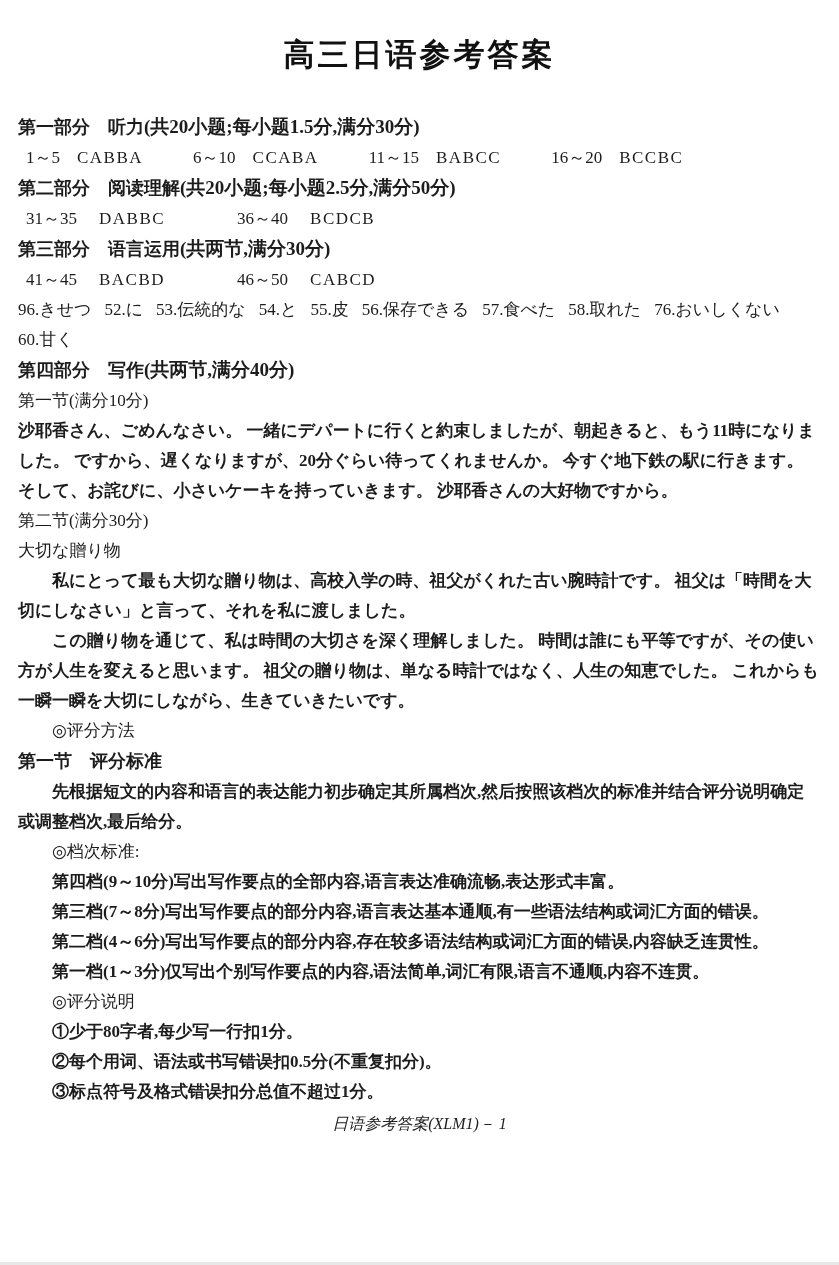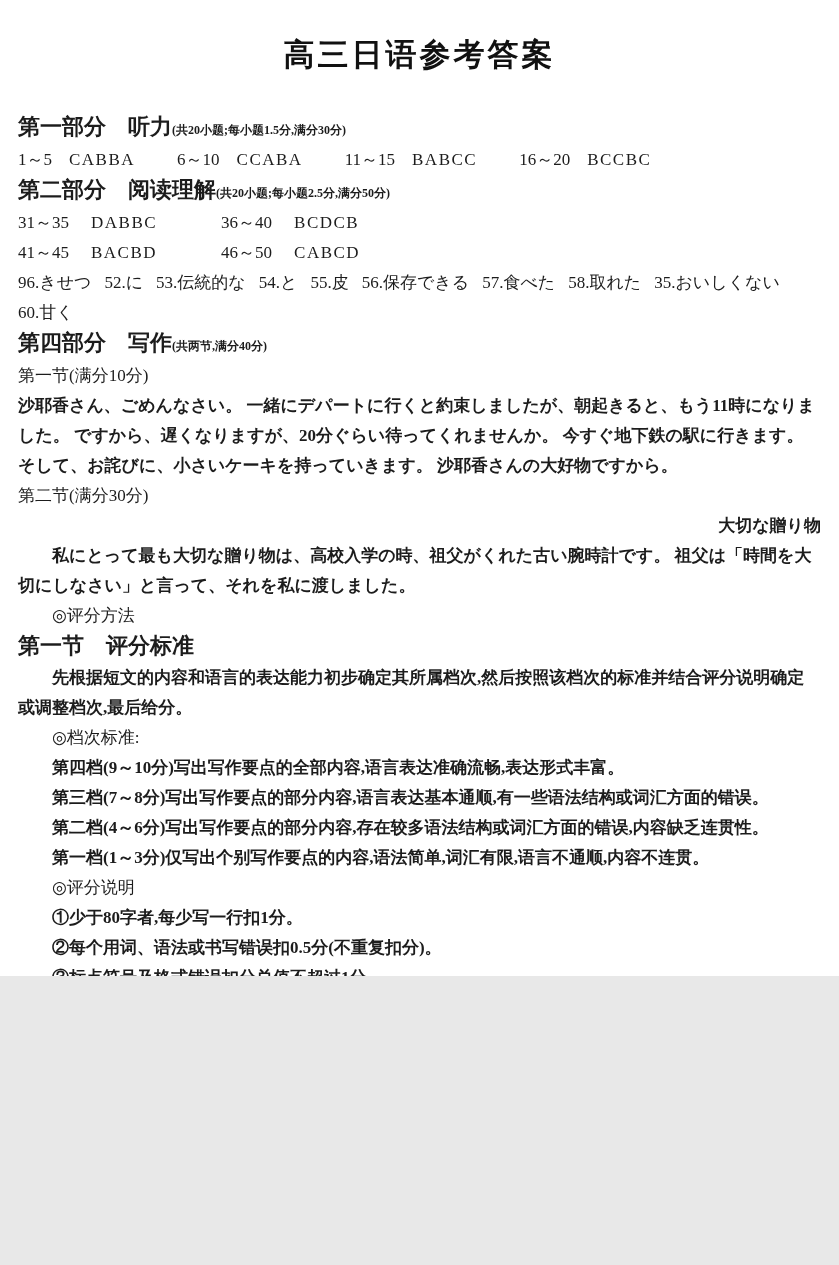--- a/index.html
+++ b/index.html
@@ -1,19 +1,19 @@
 <!DOCTYPE html>
 <html><head>
 <meta charset="utf-8">
 <style>
   html, body { margin: 0; padding: 0; background: #e8e8e8; }
   .page {
     position: relative;
     width: 839px;
-    height: 976px;
+    height: 1262px;
     margin: 0 auto;
     background: #ffffff;
     box-sizing: border-box;
     padding: 0 18px;
     overflow: hidden;
     color: #1c1c1c;
     font-family: "Liberation Serif", "DejaVu Serif", serif;
     font-size: 17px;
     line-height: 30px;
   }
@@ -23,30 +23,30 @@
     text-align: center;
     font-family: "Liberation Sans", "DejaVu Sans", sans-serif;
     font-weight: 700;
     font-size: 31px;
     line-height: 42px;
     letter-spacing: 3px;
     color: #111;
   }
   .line { line-height: 30px; }
   .sect-head { font-weight: 700; }
-  .sect-head .sect-title { font-size: 22px; }
-  .sect-head .sect-note { font-size: 12px; }
-  .ans-row .rng { display: inline-block; margin-right: 17px; }
+  .sect-head .sect-title { font-size: 18px; }
+  .sect-head .sect-note { font-size: 19px; }
+  .ans-row .rng { display: inline-block; margin-right: 17px; margin-left: 8px; }
   .ans-row .ltr { display: inline-block; margin-right: 42px; letter-spacing: 1.5px; }
   .ans-row.wide .rng { margin-right: 22px; }
   .ans-row.wide .ltr { margin-right: 64px; }
   .fill .fill-item { display: inline-block; margin-right: 13px; }
   .para { text-indent: 2em; margin: 0; font-weight: bold; }
   .indent { text-indent: 2em; }
-  .essay-title { text-align: right; font-weight: 700; }
+  .essay-title { text-align: left; font-weight: 400; }
   .footer {
     margin-top: 2px;
     text-align: center;
     font-style: italic;
     font-size: 16px;
     color: #222;
   }
 </style>
 </head>
 <body>
@@ -58,38 +58,40 @@
   <div class="line sect-head"><span class="sect-title">第一部分　听力</span><span class="sect-note">(共20小题;每小题1.5分,满分30分)</span></div>
   <div class="line ans-row">
     <span class="rng">1～5</span><span class="ltr">CABBA</span><span class="rng">6～10</span><span class="ltr">CCABA</span><span class="rng">11～15</span><span class="ltr">BABCC</span><span class="rng">16～20</span><span class="ltr">BCCBC</span>
   </div>
 
   <div class="line sect-head"><span class="sect-title">第二部分　阅读理解</span><span class="sect-note">(共20小题;每小题2.5分,满分50分)</span></div>
   <div class="line ans-row wide">
     <span class="rng">31～35</span><span class="ltr">DABBC</span><span class="rng">36～40</span><span class="ltr">BCDCB</span>
   </div>
 
+  <div class="line sect-head"><span class="sect-title">第三部分　语言运用</span><span class="sect-note">(共两节,满分30分)</span></div>
   <div class="line ans-row wide">
     <span class="rng">41～45</span><span class="ltr">BACBD</span><span class="rng">46～50</span><span class="ltr">CABCD</span>
   </div>
   <div class="line fill">
-    <span class="fill-item">96.きせつ</span><span class="fill-item">52.に</span><span class="fill-item">53.伝統的な</span><span class="fill-item">54.と</span><span class="fill-item">55.皮</span><span class="fill-item">56.保存できる</span><span class="fill-item">57.食べた</span><span class="fill-item">58.取れた</span><span class="fill-item">35.おいしくない</span>
+    <span class="fill-item">96.きせつ</span><span class="fill-item">52.に</span><span class="fill-item">53.伝統的な</span><span class="fill-item">54.と</span><span class="fill-item">55.皮</span><span class="fill-item">56.保存できる</span><span class="fill-item">57.食べた</span><span class="fill-item">58.取れた</span><span class="fill-item">76.おいしくない</span>
   </div>
   <div class="line fill">
     <span class="fill-item">60.甘く</span>
   </div>
 
   <div class="line sect-head"><span class="sect-title">第四部分　写作</span><span class="sect-note">(共两节,满分40分)</span></div>
 
   <div class="line">第一节(满分10分)</div>
   <p class="para" style="text-indent:0;">沙耶香さん、ごめんなさい。 一緒にデパートに行くと約束しましたが、朝起きると、もう11時になりました。 ですから、遅くなりますが、20分ぐらい待ってくれませんか。 今すぐ地下鉄の駅に行きます。 そして、お詫びに、小さいケーキを持っていきます。 沙耶香さんの大好物ですから。</p>
 
   <div class="line">第二节(满分30分)</div>
   <div class="line essay-title">大切な贈り物</div>
   <p class="para">私にとって最も大切な贈り物は、高校入学の時、祖父がくれた古い腕時計です。 祖父は「時間を大切にしなさい」と言って、それを私に渡しました。</p>
+  <p class="para">この贈り物を通じて、私は時間の大切さを深く理解しました。 時間は誰にも平等ですが、その使い方が人生を変えると思います。 祖父の贈り物は、単なる時計ではなく、人生の知恵でした。 これからも一瞬一瞬を大切にしながら、生きていきたいです。</p>
 
   <div class="line indent">◎评分方法</div>
   <div class="line sect-head"><span class="sect-title">第一节　评分标准</span></div>
   <p class="para">先根据短文的内容和语言的表达能力初步确定其所属档次,然后按照该档次的标准并结合评分说明确定或调整档次,最后给分。</p>
   <div class="line indent">◎档次标准:</div>
   <p class="para">第四档(9～10分)写出写作要点的全部内容,语言表达准确流畅,表达形式丰富。</p>
   <p class="para">第三档(7～8分)写出写作要点的部分内容,语言表达基本通顺,有一些语法结构或词汇方面的错误。</p>
   <p class="para">第二档(4～6分)写出写作要点的部分内容,存在较多语法结构或词汇方面的错误,内容缺乏连贯性。</p>
   <p class="para">第一档(1～3分)仅写出个别写作要点的内容,语法简单,词汇有限,语言不通顺,内容不连贯。</p>
   <div class="line indent">◎评分说明</div>

